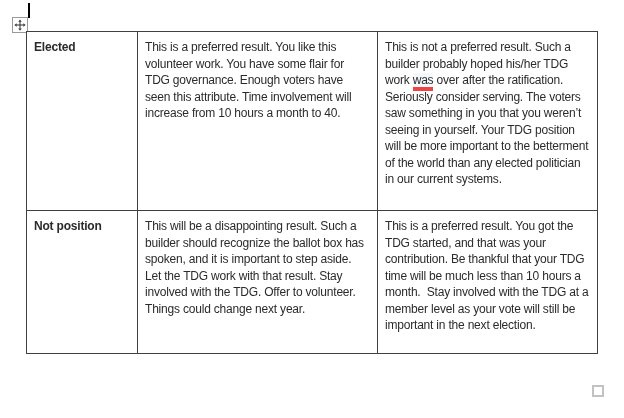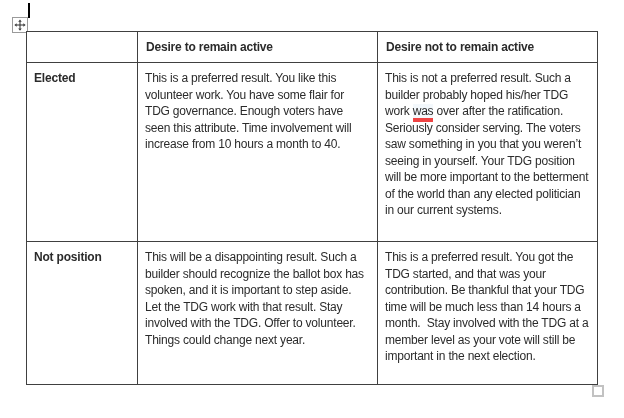--- a/index.html
+++ b/index.html
@@ -106,33 +106,28 @@
     </span>
   </div>
 
   <table class="doc-table">
     <colgroup>
       <col style="width:111px">
       <col style="width:240px">
       <col style="width:220px">
     </colgroup>
     <tbody>
-        <tr>
-      <th></th>
-      <th>Desire to remain active</th>
-      <th>Desire not to remain active</th>
-    </tr>
     <tr class="row-elected">
       <td class="row-label">Elected</td>
       <td>This is a preferred result. You like this volunteer work. You have some flair for TDG governance. Enough voters have seen this attribute. Time involvement will increase from 10 hours a month to 40.</td>
       <td><span>This is not a preferred result. Such a builder probably hoped his/her TDG work </span><span class="grammar-flag">was</span><span> over after the ratification. Seriously consider serving. The voters saw something in you that you weren’t seeing in yourself. Your TDG position will be more important to the betterment of the world than any elected politician in our current systems.</span></td>
     </tr>
     <tr class="row-not-elected">
       <td class="row-label">Not position</td>
       <td>This will be a disappointing result. Such a builder should recognize the ballot box has spoken, and it is important to step aside. Let the TDG work with that result. Stay involved with the TDG. Offer to volunteer. Things could change next year.</td>
-      <td>This is a preferred result. You got the TDG started, and that was your contribution. Be thankful that your TDG time will be much less than 14 hours a month.  Stay involved with the TDG at a member level as your vote will still be important in the next election.</td>
+      <td>This is a preferred result. You got the TDG started, and that was your contribution. Be thankful that your TDG time will be much less than 10 hours a month.  Stay involved with the TDG at a member level as your vote will still be important in the next election.</td>
     </tr>
   </tbody>
     </table>
 
   <div class="resize-handle"></div>
 
 </div>
 
 </body></html>

